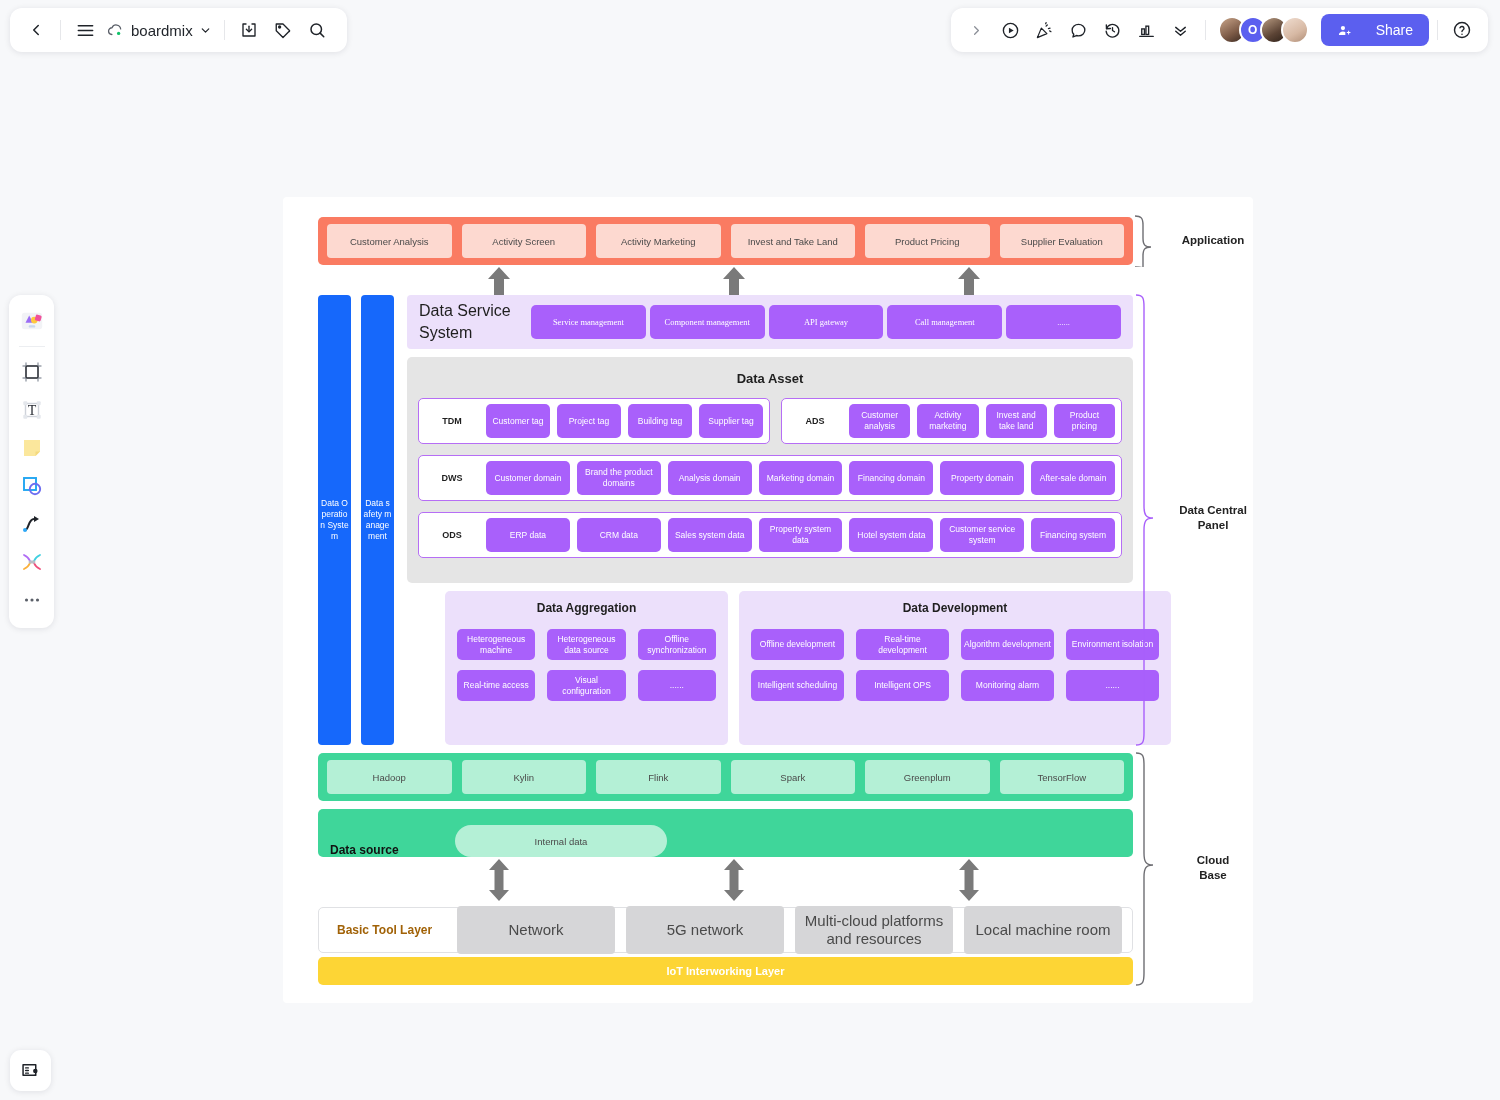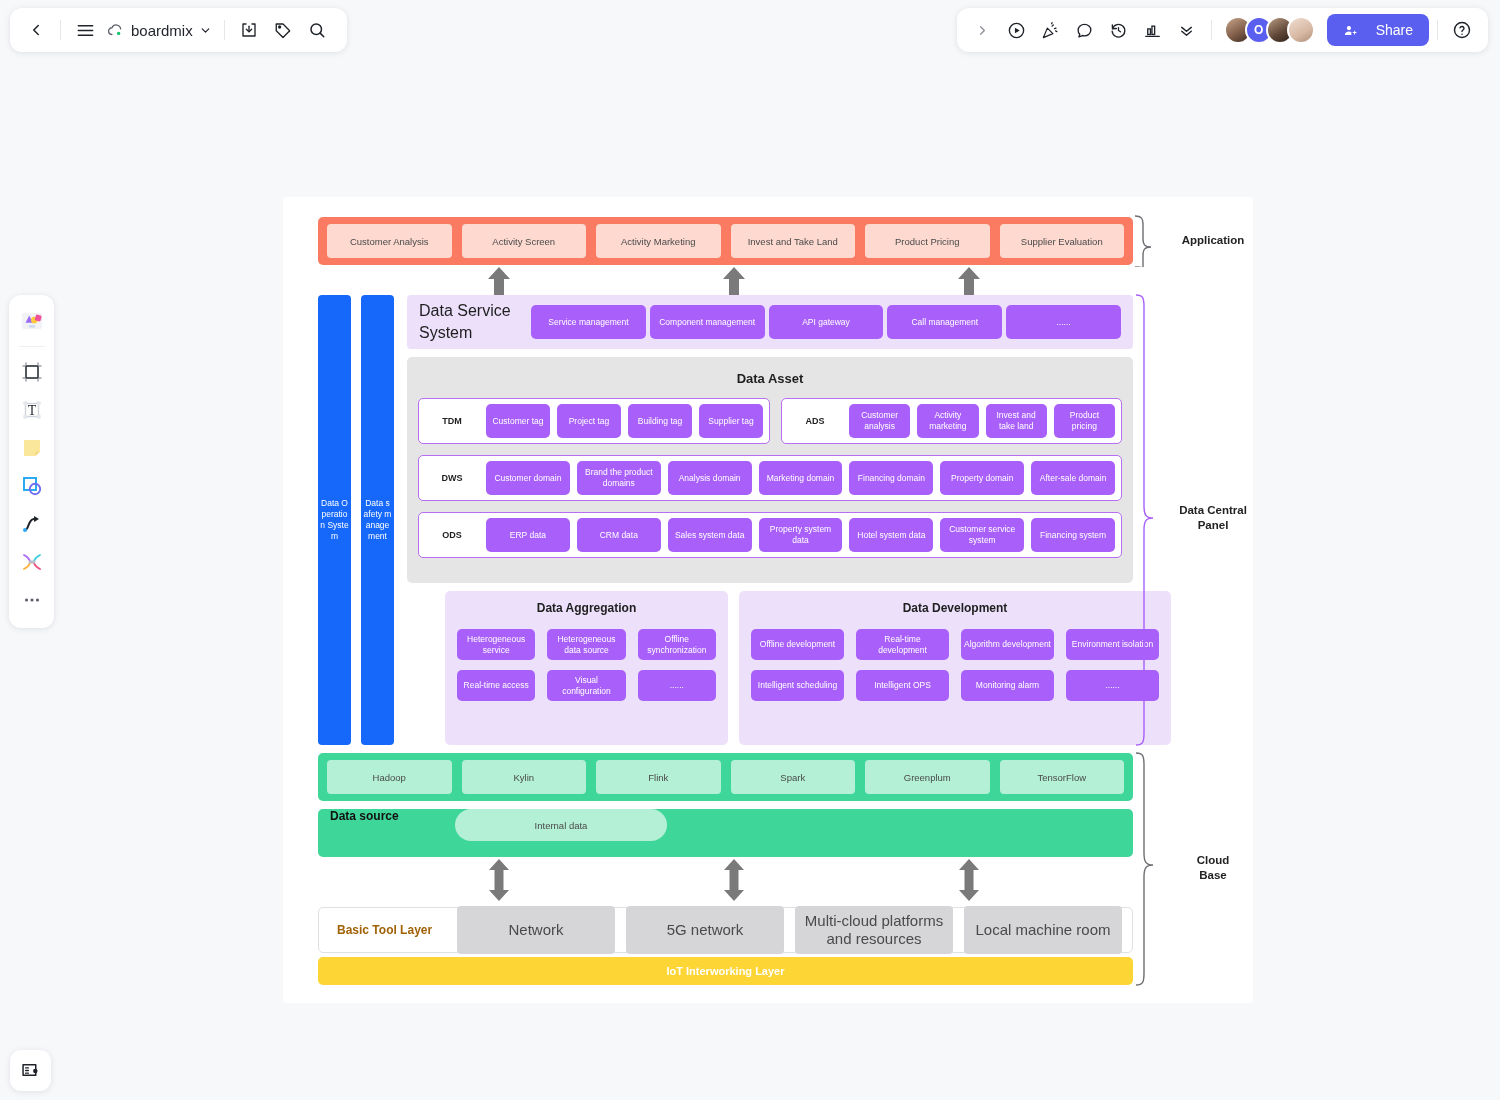--- a/index.html
+++ b/index.html
@@ -49,21 +49,21 @@
     font-size: 12px; color: #fff; overflow: hidden;
   }
   .avatar:first-child { margin-left: 0; }
   .av1 { background: linear-gradient(150deg,#c9a58a,#7c5a46 60%,#3b2a22); }
   .av2 { background: #5b5fef; font-weight: 600; }
   .av3 { background: linear-gradient(150deg,#b99c83,#5c4435 60%,#2e2119); }
   .av4 { background: linear-gradient(150deg,#f0ddd0,#d7b9a4 60%,#b08e77); }
   .share-btn {
     margin-left: 10px; height: 32px; padding: 0 16px; border-radius: 8px;
     background: #5b5fef; color: #fff; font-size: 14px;
-    display: flex; align-items: center; gap: 18px; cursor: pointer;
+    display: flex; align-items: center; gap: 24px; cursor: pointer;
     border: none; font-family: inherit;
   }
 
   
   .lefttool {
     position: absolute; left: 9px; top: 295px;
     width: 45px; padding: 8px 0 10px;
     background: #fff; border-radius: 12px;
     box-shadow: 0 1px 6px rgba(20,20,40,.10);
     display: flex; flex-direction: column; align-items: center; gap: 2px;
@@ -116,21 +116,21 @@
   
   .dc-outer {
     position: absolute; left: 124px; top: 98px; width: 726px; height: 450px;
   }
   .dss-row {
     position: absolute; left: 0; top: 0; width: 726px; height: 54px;
     background: #ece0fb; border-radius: 4px; display: flex; align-items: center;
     padding-left: 12px;
   }
   .dss-title { font-size: 16px; font-weight: normal; color: #1f1f1f; width: 112px; line-height: 1.35; }
-  .dss-chips { display: flex; gap: 4px; flex: 1; padding-right: 12px; }
+  .dss-chips { display: flex; gap: 4px; flex: 1; padding-right: 12px; font-family: Liberation Serif, serif; }
   .pchip {
     background: #a960fb; color: #fff; border-radius: 5px; height: 34px;
     display: flex; align-items: center; justify-content: center;
     font-size: 8.5px; text-align: center; line-height: 1.25; padding: 0 4px; flex: 1;
   }
 
   .asset-box {
     position: absolute; left: 0; top: 62px; width: 726px; height: 226px;
     background: #e5e5e5; border-radius: 5px;
   }
@@ -167,21 +167,21 @@
     left: 35px; top: 556px; width: 815px; height: 48px;
     background: #3fd69a; display: flex; align-items: center; padding: 0 9px; gap: 10px;
   }
   .gchip-lite {
     flex: 1; height: 34px; background: #b4f0d6; border-radius: 4px;
     display: flex; align-items: center; justify-content: center;
     font-size: 9.5px; color: #4a4a4a;
   }
   .src-band {
     left: 35px; top: 612px; width: 815px; height: 48px;
-    background: #3fd69a; display: flex; align-items: flex-start; padding: 0 12px;
+    background: #3fd69a; display: flex; align-items: flex-end; padding: 0 12px;
   }
   .src-title { font-size: 12px; font-weight: bold; color: #111; width: 125px; }
   .src-chip {
     height: 32px; background: #b4f0d6; border-radius: 4px;
     display: flex; align-items: center; justify-content: center;
     font-size: 9.5px; color: #4a4a4a;
   }
 
   
   .basic-band {
@@ -497,21 +497,21 @@
               <div class="pchip">Financing system</div>
             </div>
 
           </div>
         </div>
 
         <div class="agg-dev">
           <div class="subbox" style="flex:0 0 283px;">
             <div class="subbox-title">Data Aggregation</div>
             <div class="grid3">
-              <div class="gchip">Heterogeneous service</div>
+              <div class="gchip">Heterogeneous machine</div>
               <div class="gchip">Heterogeneous data source</div>
               <div class="gchip">Offline synchronization</div>
               <div class="gchip">Real-time access</div>
               <div class="gchip">Visual configuration</div>
               <div class="gchip">......</div>
             </div>
           </div>
           <div class="subbox" style="flex:1;">
             <div class="subbox-title">Data Development</div>
             <div class="grid4">

